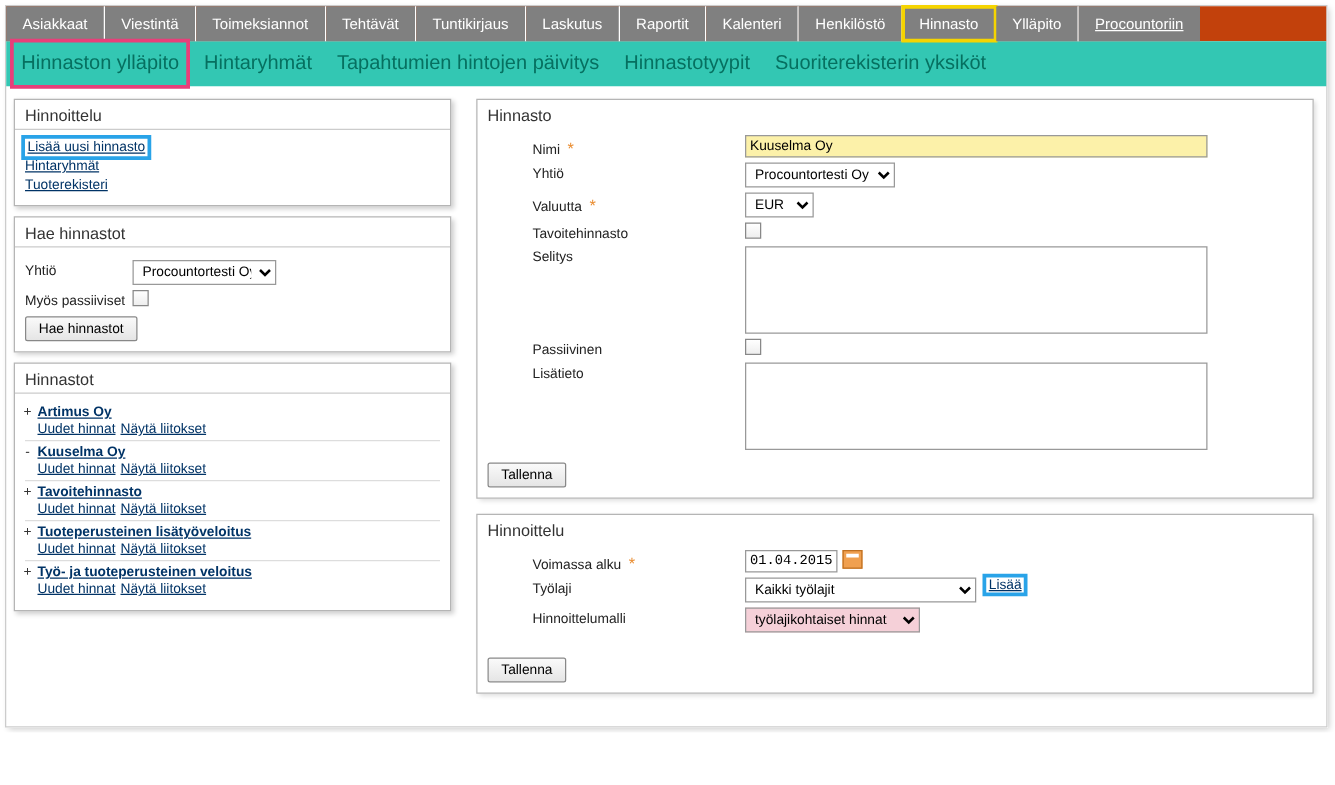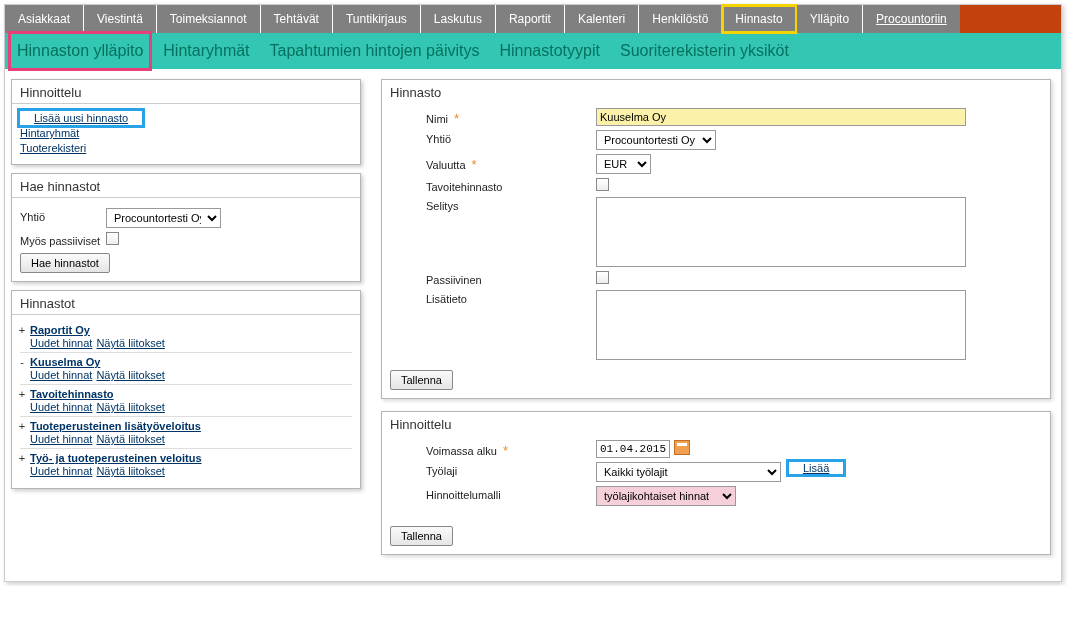--- a/index.html
+++ b/index.html
@@ -77,21 +77,21 @@
   .link {
     color: #003366;
     text-decoration: underline;
     cursor: pointer;
     display: inline-block;
   }
   .link-row { margin: 1px 0; line-height: 14px; }
   .highlight-blue {
     outline: 3px solid #29a3e8;
     outline-offset: 0px;
-    padding: 0px 14px;
+    padding: 0px 2px;
   }
   .form-row {
     display: flex;
     align-items: flex-start;
     margin: 4px 0;
   }
   .form-label {
     width: 170px;
     flex: 0 0 auto;
     padding-top: 3px;
@@ -236,21 +236,21 @@
           </div>
           <div style="margin-top:6px;">
             <button class="btn">Hae hinnastot</button>
           </div>
         </div>
       </div>
 
       <div class="panel">
         <div class="panel-title">Hinnastot</div>
         <div class="panel-body" id="hinnastot-list">
-            <div class="hinnastot-item"><span class="exp">+</span><span class="name">Raportit Oy</span><div class="sub"><span class="link">Uudet hinnat</span><span class="link">Näytä liitokset</span></div></div>
+            <div class="hinnastot-item"><span class="exp">+</span><span class="name">Artimus Oy</span><div class="sub"><span class="link">Uudet hinnat</span><span class="link">Näytä liitokset</span></div></div>
             <div class="hinnastot-item"><span class="exp">-</span><span class="name">Kuuselma Oy</span><div class="sub"><span class="link">Uudet hinnat</span><span class="link">Näytä liitokset</span></div></div>
             <div class="hinnastot-item"><span class="exp">+</span><span class="name">Tavoitehinnasto</span><div class="sub"><span class="link">Uudet hinnat</span><span class="link">Näytä liitokset</span></div></div>
             <div class="hinnastot-item"><span class="exp">+</span><span class="name">Tuoteperusteinen lisätyöveloitus</span><div class="sub"><span class="link">Uudet hinnat</span><span class="link">Näytä liitokset</span></div></div>
             <div class="hinnastot-item"><span class="exp">+</span><span class="name">Työ- ja tuoteperusteinen veloitus</span><div class="sub"><span class="link">Uudet hinnat</span><span class="link">Näytä liitokset</span></div></div>
           </div>
       </div>
 
     </div>
 
     <div class="right-col">

